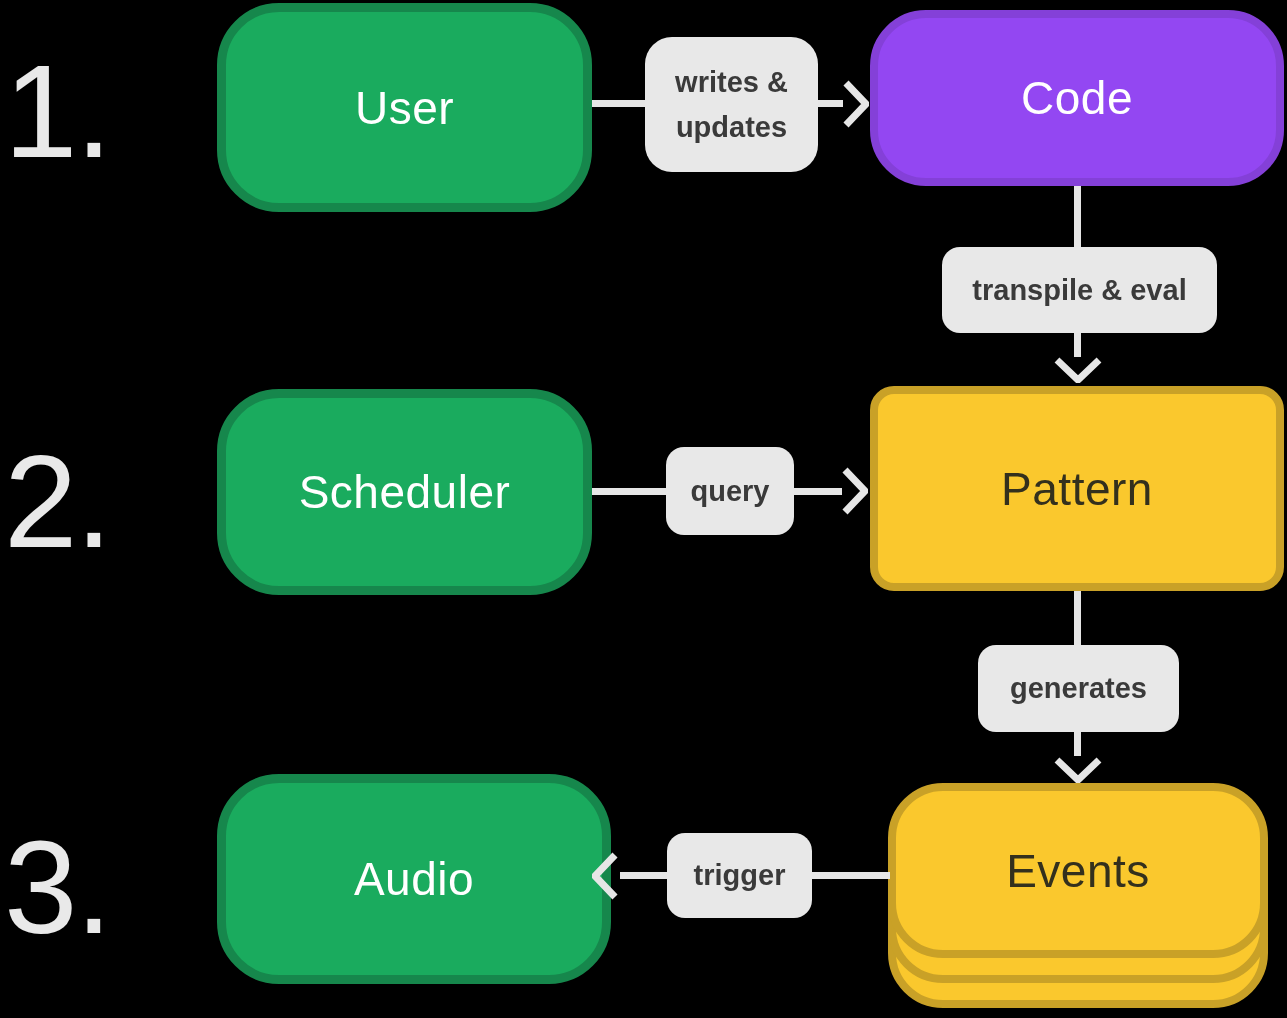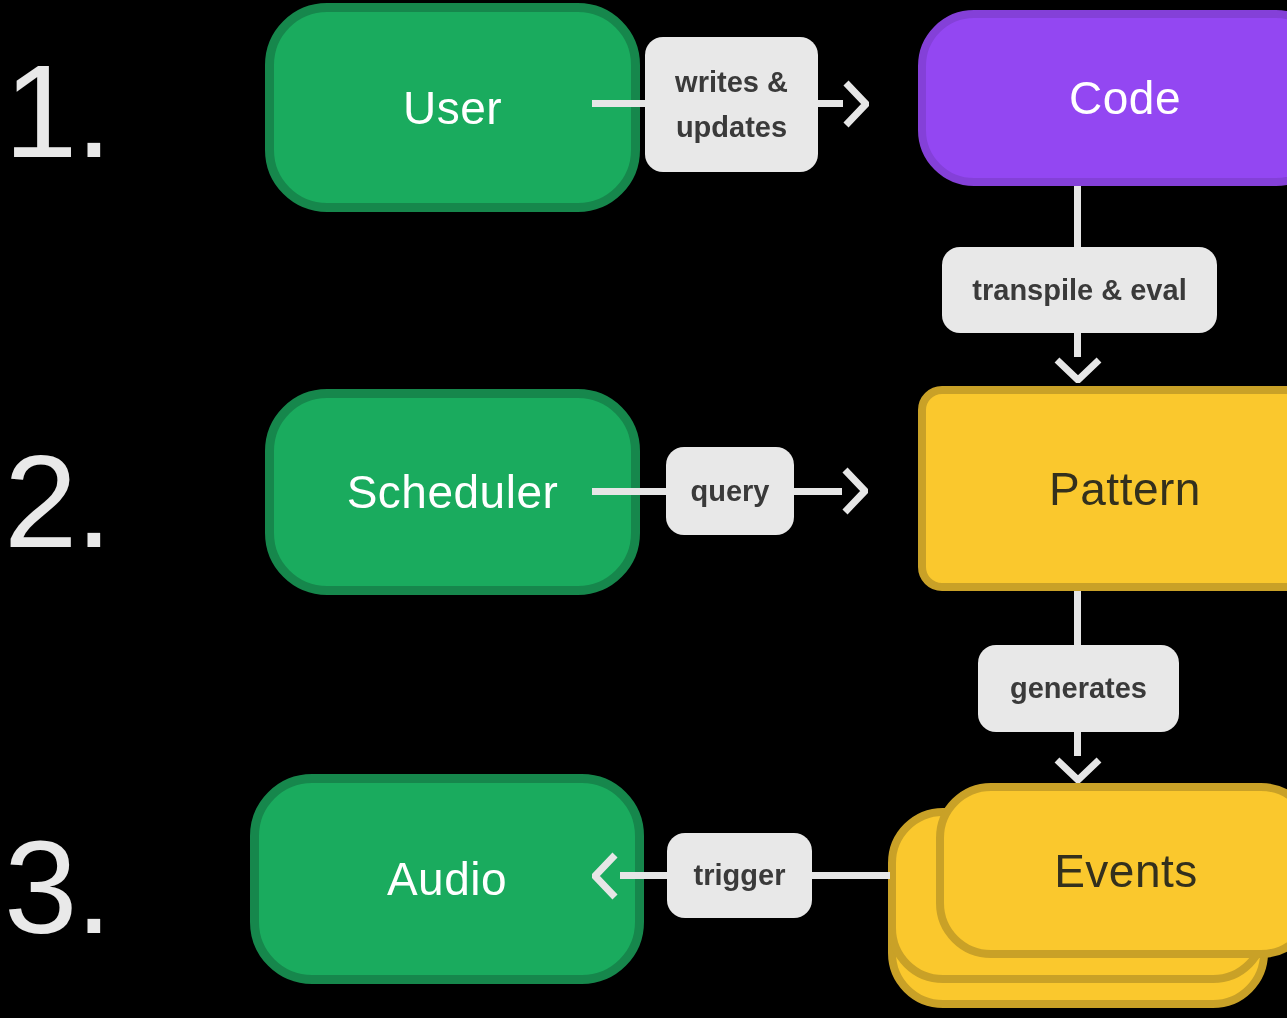--- a/index.html
+++ b/index.html
@@ -17,21 +17,20 @@
     background:var(--bg);
     font-family:"Liberation Sans", sans-serif;
   }
   .step-number{
     position:absolute; color:var(--step);
     font-size:132px; font-weight:500; line-height:1; letter-spacing:-2px;
   }
   .node{
     position:absolute; display:flex; align-items:center; justify-content:center;
     box-sizing:border-box;
-    margin-left:48px;
   }
   .node .node-label{
     font-size:46px; font-weight:500; letter-spacing:0.5px;
   }
   .node.green{
     background:var(--green-fill); border:9px solid var(--green-border);
     border-radius:62px; color:var(--node-text-light);
   }
   .node.purple{
     background:var(--purple-fill); border:8px solid var(--purple-border);
@@ -74,34 +73,34 @@
     <span class="node-label">Scheduler</span>
   </div>
 
   <div class="node purple" style="left:870px; top:10px; width:414px; height:176px;">
     <span class="node-label">Code</span>
   </div>
   <div class="node yellow" style="left:870px; top:386px; width:414px; height:205px;">
     <span class="node-label">Pattern</span>
   </div>
 
-  <div class="node green" style="left:202px; top:774px; width:394px; height:210px; z-index:4;">
+  <div class="node green" style="left:217px; top:774px; width:394px; height:210px; z-index:4;">
     <span class="node-label">Audio</span>
   </div>
 
   <div>
     <div class="stack-layer" style="left:888px; top:833px; width:380px; height:175px; z-index:1;"></div>
     <div class="stack-layer" style="left:888px; top:808px; width:380px; height:175px; z-index:2;"></div>
     <div class="node yellow" style="left:888px; top:783px; width:380px; height:175px; border-radius:55px; z-index:3;">
       <span class="node-label">Events</span>
     </div>
   </div>
 
   <div class="line h" style="left:592px; top:100px; width:53px;"></div>
-  <div class="edge-label" style="left:645px; top:37px; width:173px; height:135px;">writes &amp; updates</div>
+  <div class="edge-label" style="left:645px; top:37px; width:173px; height:135px;border-radius:27px;">writes &amp; updates</div>
   <div class="line h" style="left:818px; top:100px; width:25px;"></div>
   <svg class="chev" style="left:843px; top:80px;" width="26" height="48" viewBox="0 0 26 48">
       <polyline points="3,3 23,24 3,45"></polyline>
     </svg>
 
   <div class="line v" style="left:1074px; top:186px; height:61px;"></div>
   <div class="edge-label" style="left:942px; top:247px; width:275px; height:86px;border-radius:18px;">transpile &amp; eval</div>
   <div class="line v" style="left:1074px; top:333px; height:24px;"></div>
   <svg class="chev" style="left:1054px; top:357px;" width="48" height="26" viewBox="0 0 48 26">
       <polyline points="3,3 24,23 45,3"></polyline>

